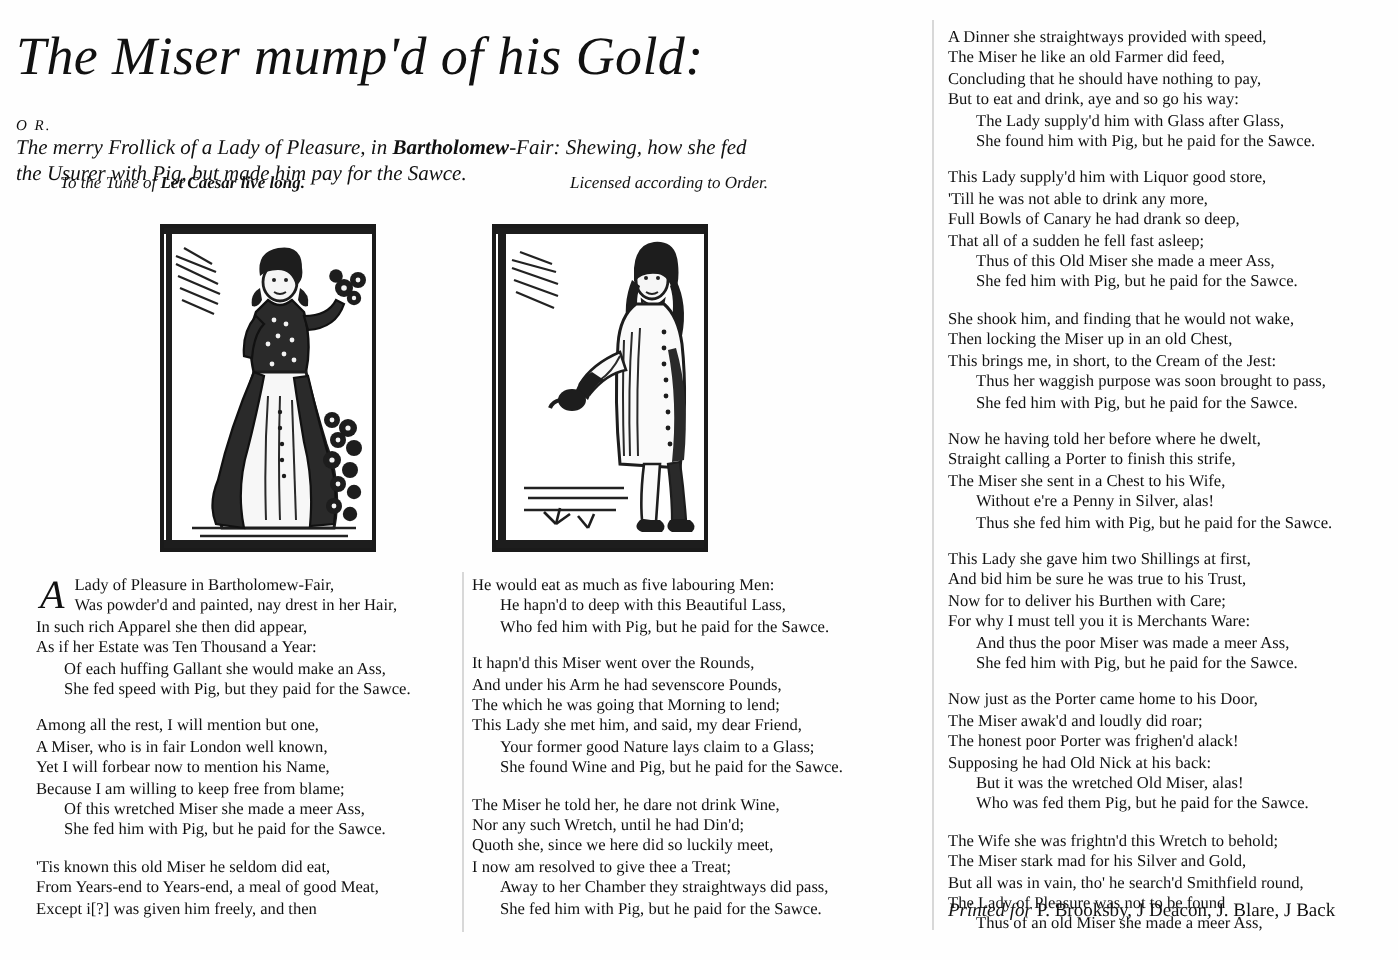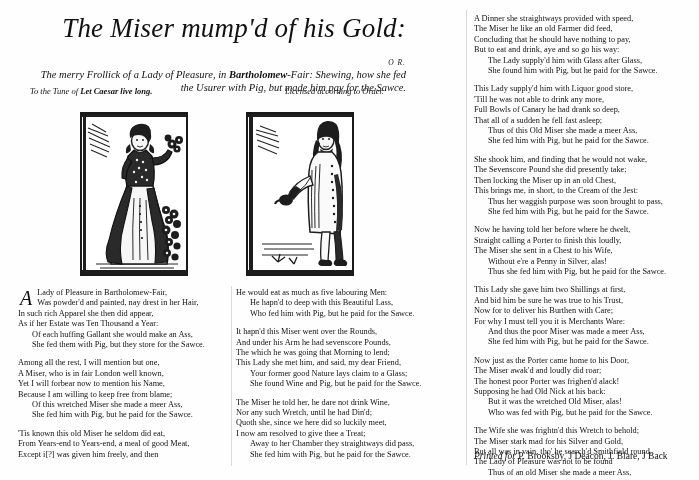--- a/index.html
+++ b/index.html
@@ -20,21 +20,21 @@
     inset: 0;
     background: #fefefe;
   }
 
   
   .masthead {
     position: absolute;
     left: 8px;
     top: 14px;
     width: 398px;
-    text-align: right;
+    text-align: left;
   }
   .title {
     font-size: 27px;
     font-style: italic;
     line-height: 1.05;
     letter-spacing: 0.2px;
     white-space: nowrap;
     margin: 0 0 1px 0;
     font-weight: 400;
   }
@@ -349,21 +349,21 @@
   <div class="rule r2"></div>
 
   <div class="col col-left">
       <div class="stanza dropcap-stanza">
         <span class="dropcap">A</span>
         <div class="line first">Lady of Pleasure in Bartholomew-Fair,</div>
         <div class="line second">Was powder'd and painted, nay drest in her Hair,</div>
         <div class="line">In such rich Apparel she then did appear,</div>
         <div class="line">As if her Estate was Ten Thousand a Year:</div>
         <div class="line refrain">Of each huffing Gallant she would make an Ass,</div>
-        <div class="line refrain">She fed them with Pig, but they store for the Sawce.</div>
+        <div class="line refrain">She fed speed with Pig, but they paid for the Sawce.</div>
       </div>
       <div class="stanza">
         <div class="line">Among all the rest, I will mention but one,</div>
         <div class="line">A Miser, who is in fair London well known,</div>
         <div class="line">Yet I will forbear now to mention his Name,</div>
         <div class="line">Because I am willing to keep free from blame;</div>
         <div class="line refrain">Of this wretched Miser she made a meer Ass,</div>
         <div class="line refrain">She fed him with Pig, but he paid for the Sawce.</div>
       </div>
       <div class="stanza">
@@ -407,48 +407,47 @@
       <div class="stanza">
         <div class="line">This Lady supply'd him with Liquor good store,</div>
         <div class="line">'Till he was not able to drink any more,</div>
         <div class="line">Full Bowls of Canary he had drank so deep,</div>
         <div class="line">That all of a sudden he fell fast asleep;</div>
         <div class="line refrain">Thus of this Old Miser she made a meer Ass,</div>
         <div class="line refrain">She fed him with Pig, but he paid for the Sawce.</div>
       </div>
       <div class="stanza">
         <div class="line">She shook him, and finding that he would not wake,</div>
-        <div class="line">The Sevenscore Pound she did presently take;</div>
         <div class="line">Then locking the Miser up in an old Chest,</div>
         <div class="line">This brings me, in short, to the Cream of the Jest:</div>
         <div class="line refrain">Thus her waggish purpose was soon brought to pass,</div>
         <div class="line refrain">She fed him with Pig, but he paid for the Sawce.</div>
       </div>
       <div class="stanza">
         <div class="line">Now he having told her before where he dwelt,</div>
-        <div class="line">Straight calling a Porter to finish this loudly,</div>
+        <div class="line">Straight calling a Porter to finish this strife,</div>
         <div class="line">The Miser she sent in a Chest to his Wife,</div>
         <div class="line refrain">Without e're a Penny in Silver, alas!</div>
         <div class="line refrain">Thus she fed him with Pig, but he paid for the Sawce.</div>
       </div>
       <div class="stanza">
         <div class="line">This Lady she gave him two Shillings at first,</div>
         <div class="line">And bid him be sure he was true to his Trust,</div>
         <div class="line">Now for to deliver his Burthen with Care;</div>
         <div class="line">For why I must tell you it is Merchants Ware:</div>
         <div class="line refrain">And thus the poor Miser was made a meer Ass,</div>
         <div class="line refrain">She fed him with Pig, but he paid for the Sawce.</div>
       </div>
       <div class="stanza">
         <div class="line">Now just as the Porter came home to his Door,</div>
         <div class="line">The Miser awak'd and loudly did roar;</div>
         <div class="line">The honest poor Porter was frighen'd alack!</div>
         <div class="line">Supposing he had Old Nick at his back:</div>
         <div class="line refrain">But it was the wretched Old Miser, alas!</div>
-        <div class="line refrain">Who was fed with Pig, but he paid for the Sawce.</div>
+        <div class="line refrain">Who was fed them Pig, but he paid for the Sawce.</div>
       </div>
       <div class="stanza">
         <div class="line">The Wife she was frightn'd this Wretch to behold;</div>
         <div class="line">The Miser stark mad for his Silver and Gold,</div>
         <div class="line">But all was in vain, tho' he search'd Smithfield round,</div>
         <div class="line">The Lady of Pleasure was not to be found</div>
         <div class="line refrain">Thus of an old Miser she made a meer Ass,</div>
       </div>
     </div>
 

